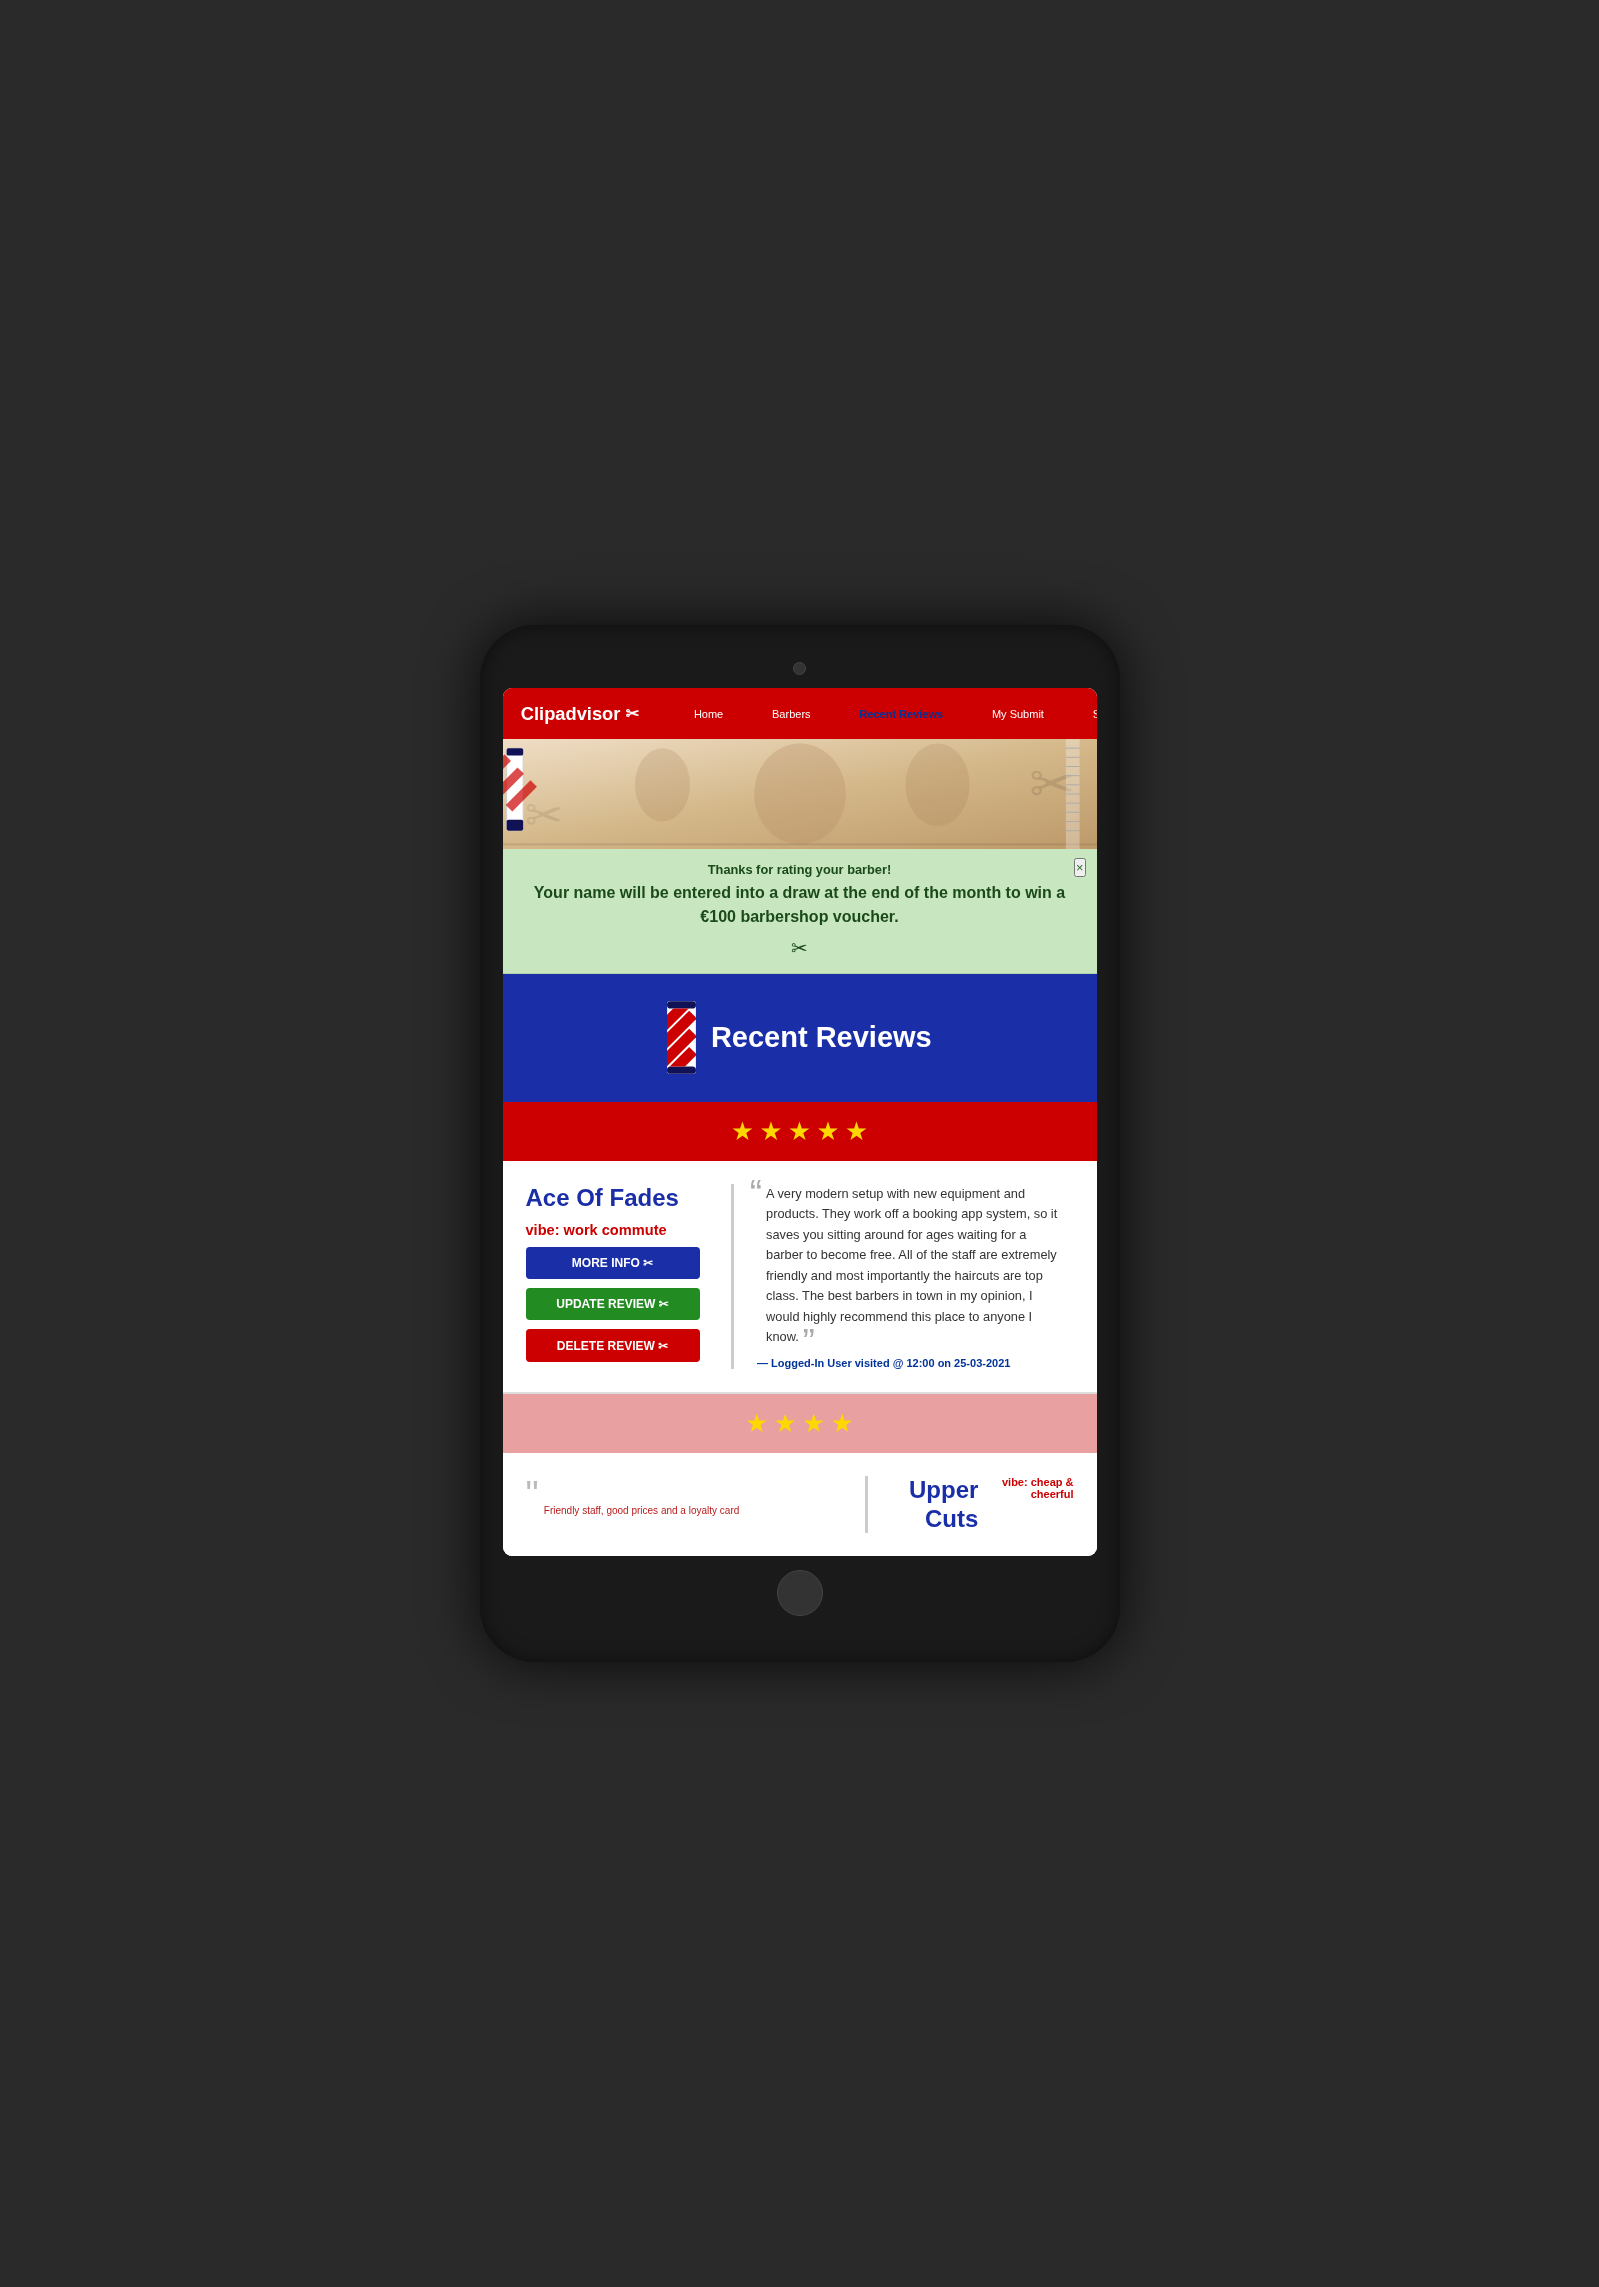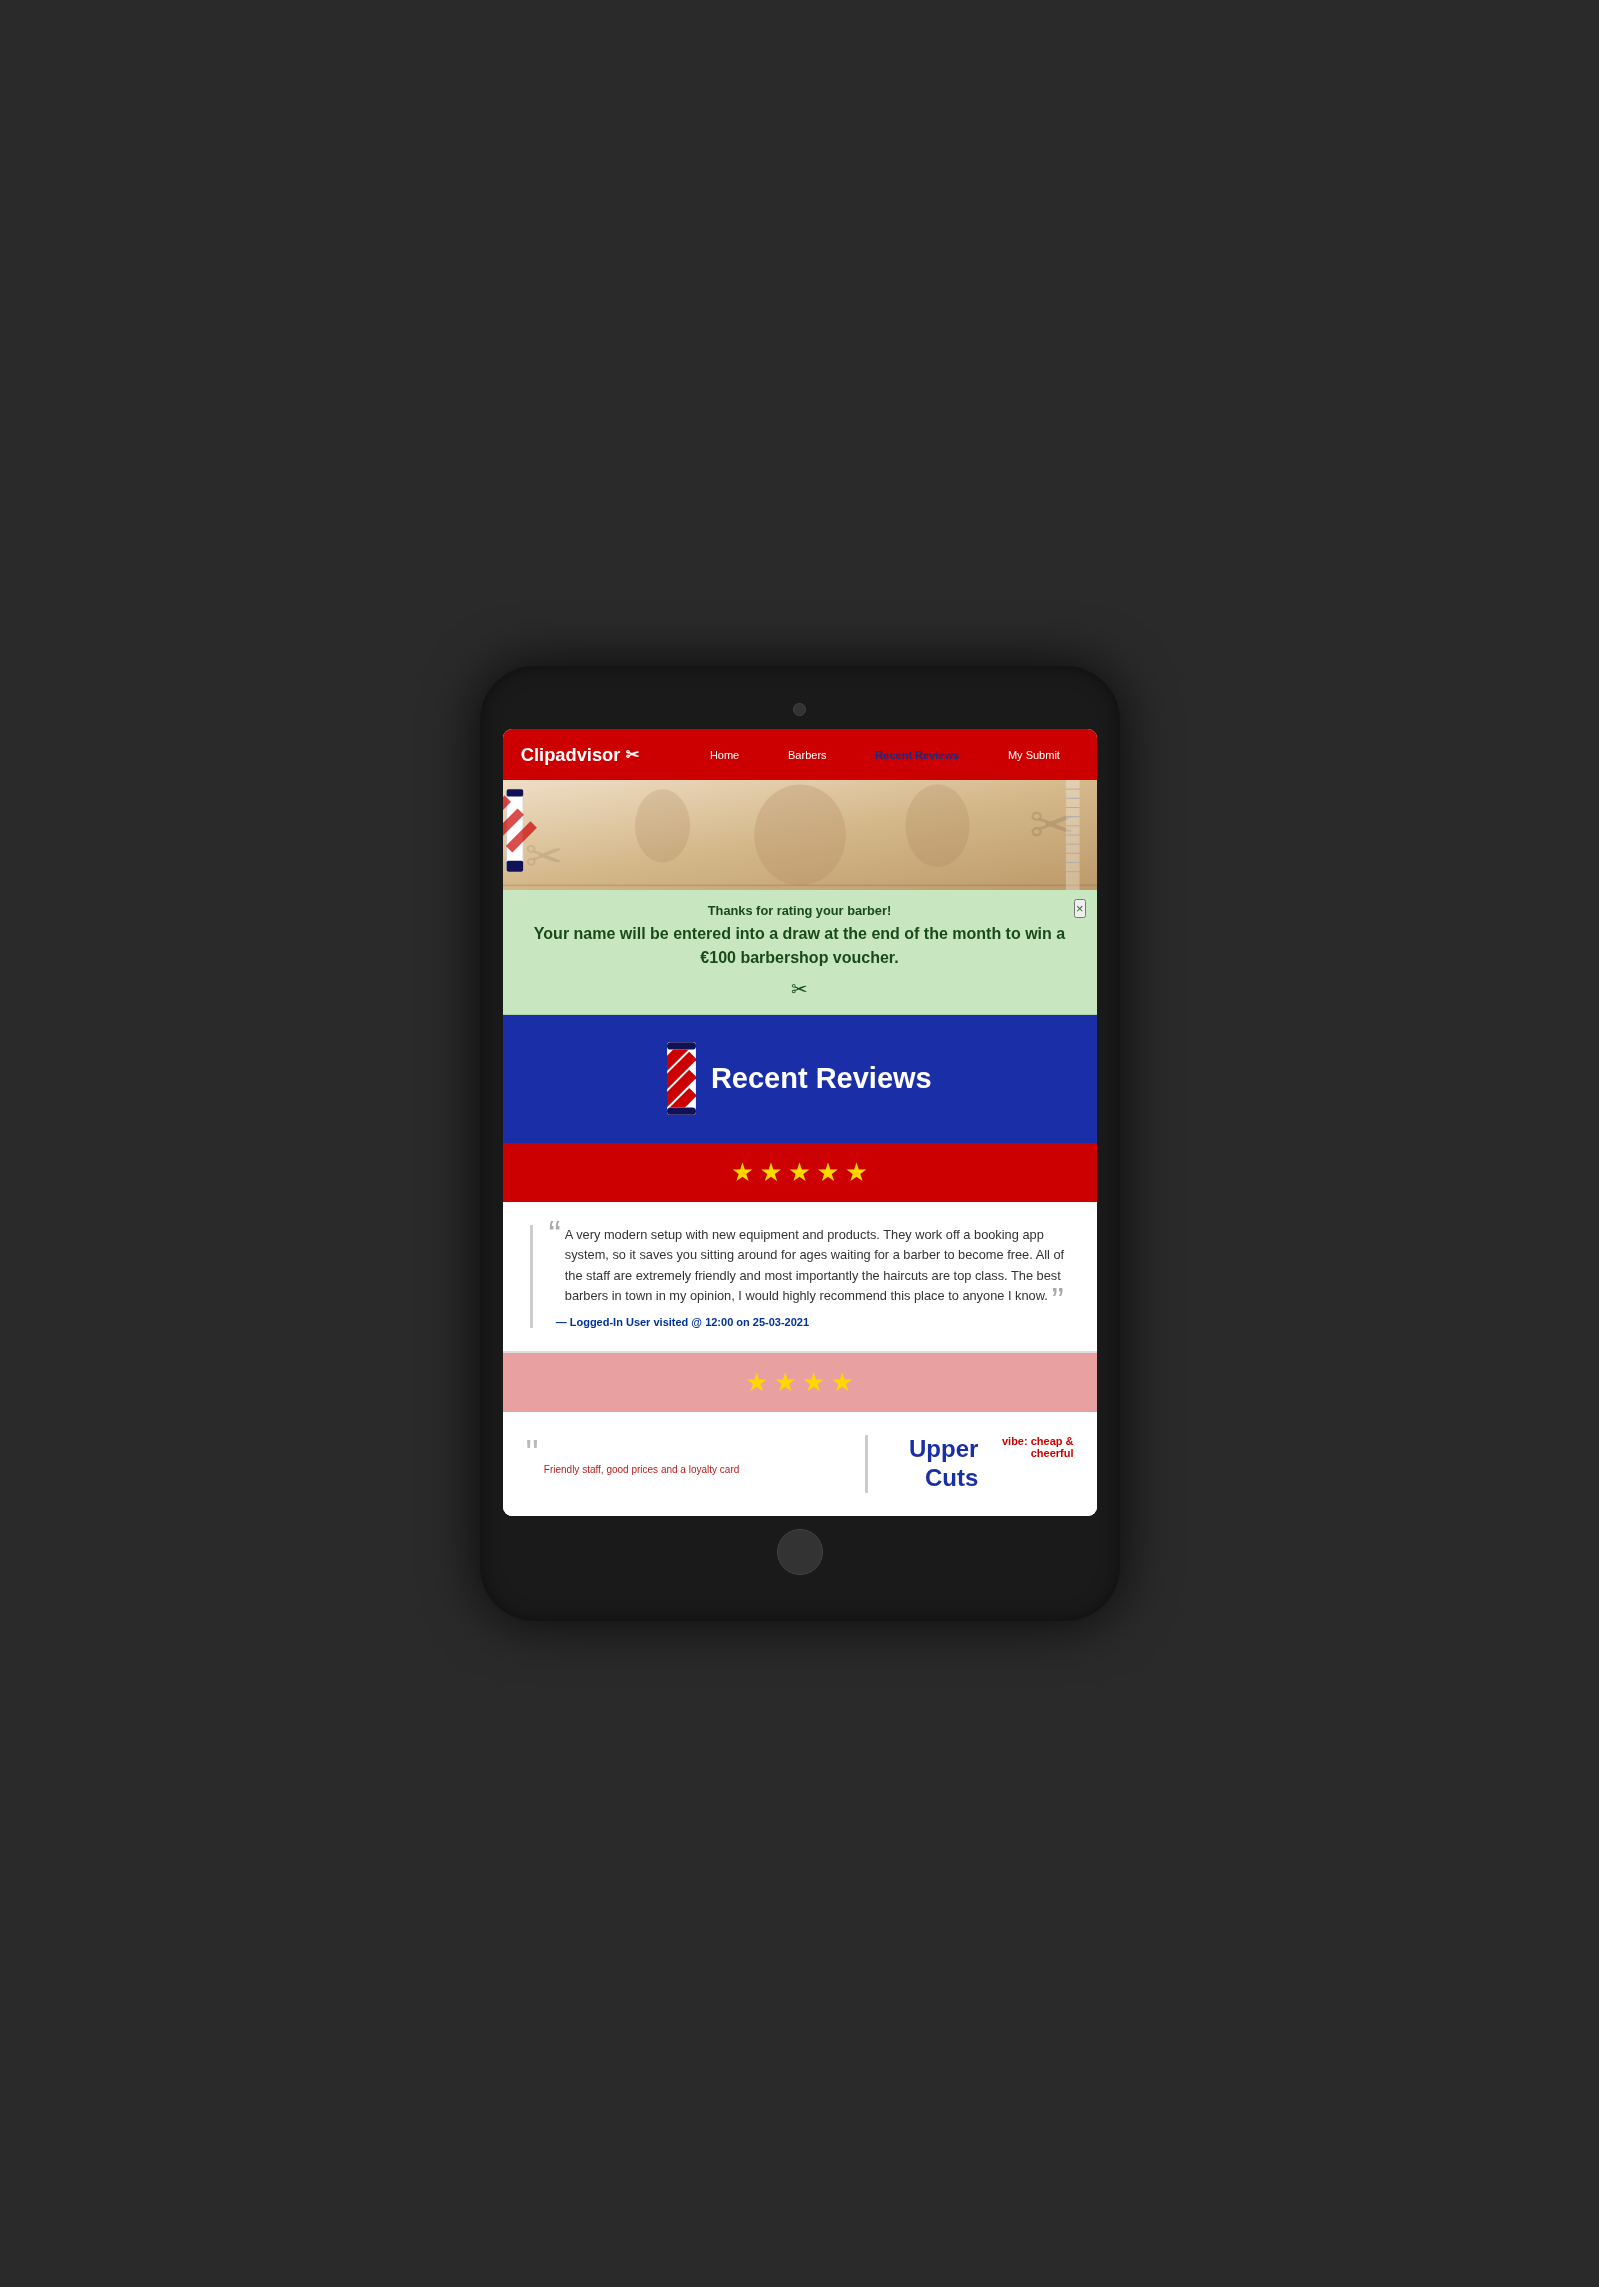--- a/index.html
+++ b/index.html
@@ -48,21 +48,21 @@
       border: 1.8px solid #444;
     }
 
     
     .navbar {
       background: #cc0000;
       padding: 0 18.3px;
       display: flex;
       align-items: center;
       height: 51px;
-      gap: 16px;
+      gap: 0;
     }
 
     .navbar-brand {
       color: white;
       font-size: 18.3px;
       font-weight: bold;
       margin-right: 18.3px;
       display: flex;
       align-items: center;
       gap: 5.5px;
@@ -444,20 +444,27 @@
 
     <div class="star-bar">
       <span class="star">★</span>
       <span class="star">★</span>
       <span class="star">★</span>
       <span class="star">★</span>
       <span class="star">★</span>
     </div>
 
     <div class="review-card">
+      <div class="review-left">
+        <div class="review-shop-name">Ace Of Fades</div>
+        <div class="review-vibe">vibe: work commute</div>
+        <button class="btn-more-info">MORE INFO ✂</button>
+        <button class="btn-update">UPDATE REVIEW ✂</button>
+        <button class="btn-delete">DELETE REVIEW ✂</button>
+      </div>
       <div class="review-divider"></div>
       <div class="review-right">
         <div class="review-text">A very modern setup with new equipment and products. They work off a booking app system, so it saves you sitting around for ages waiting for a barber to become free. All of the staff are extremely friendly and most importantly the haircuts are top class. The best barbers in town in my opinion, I would highly recommend this place to anyone I know.</div>
         <div class="review-attribution">— Logged-In User visited @ 12:00 on 25-03-2021</div>
       </div>
     </div>
 
     <div class="star-bar-pink">
       <span class="star">★</span>
       <span class="star">★</span>

